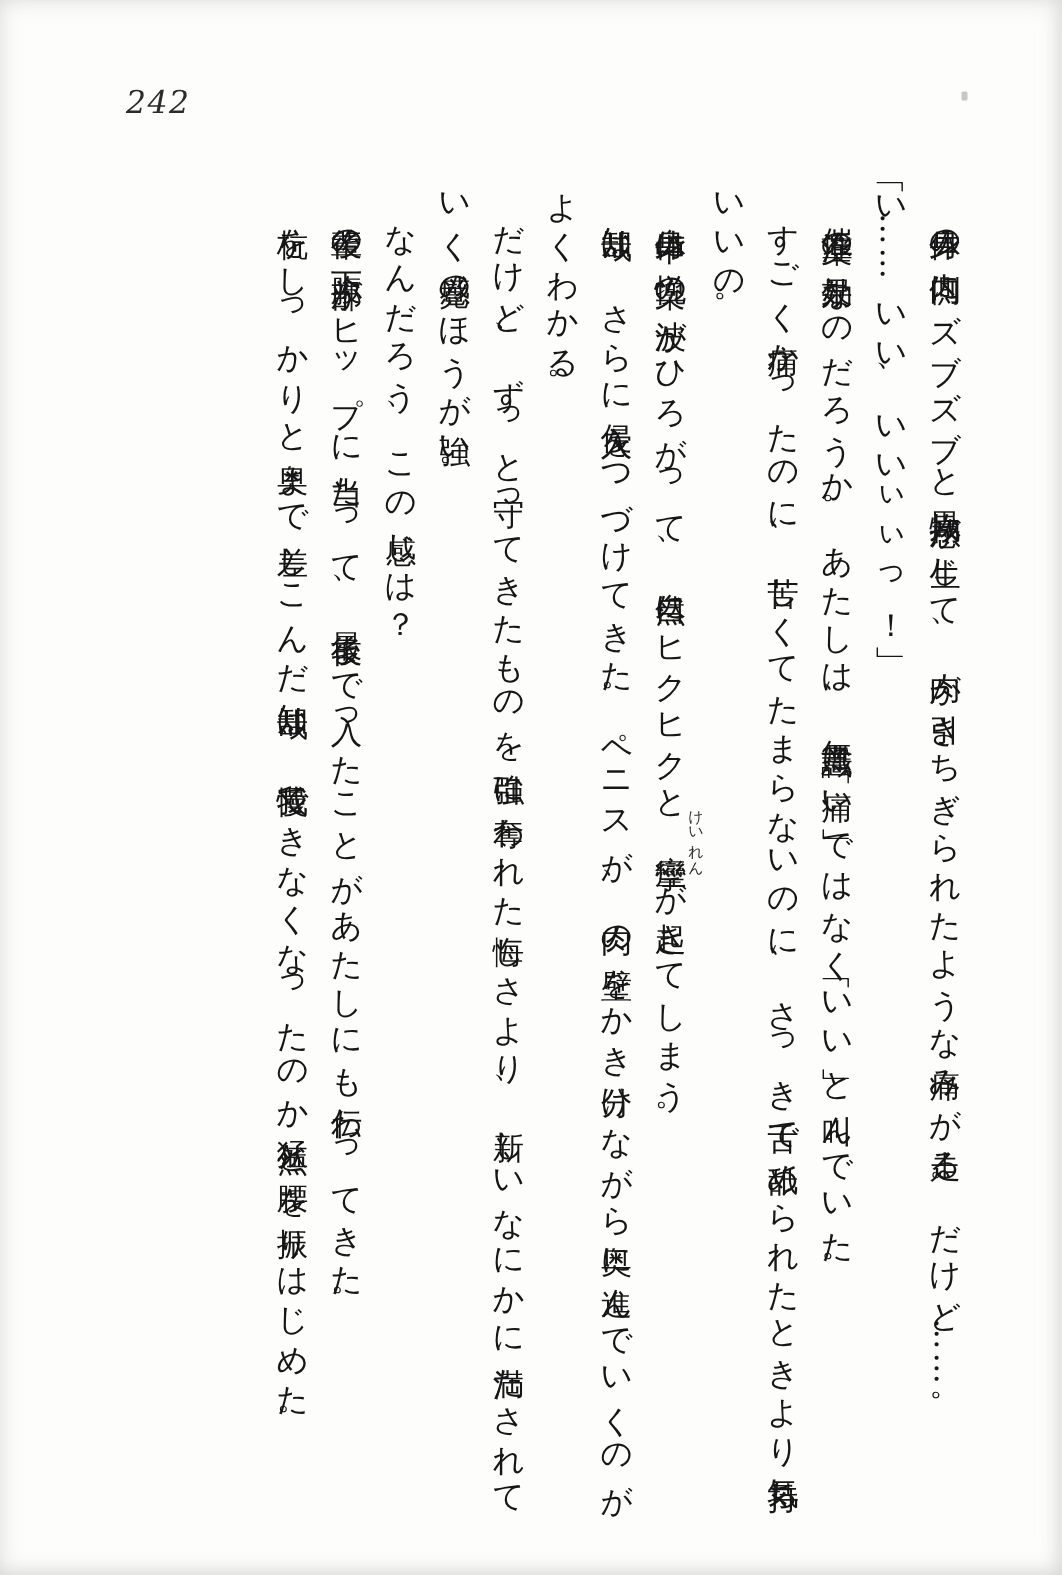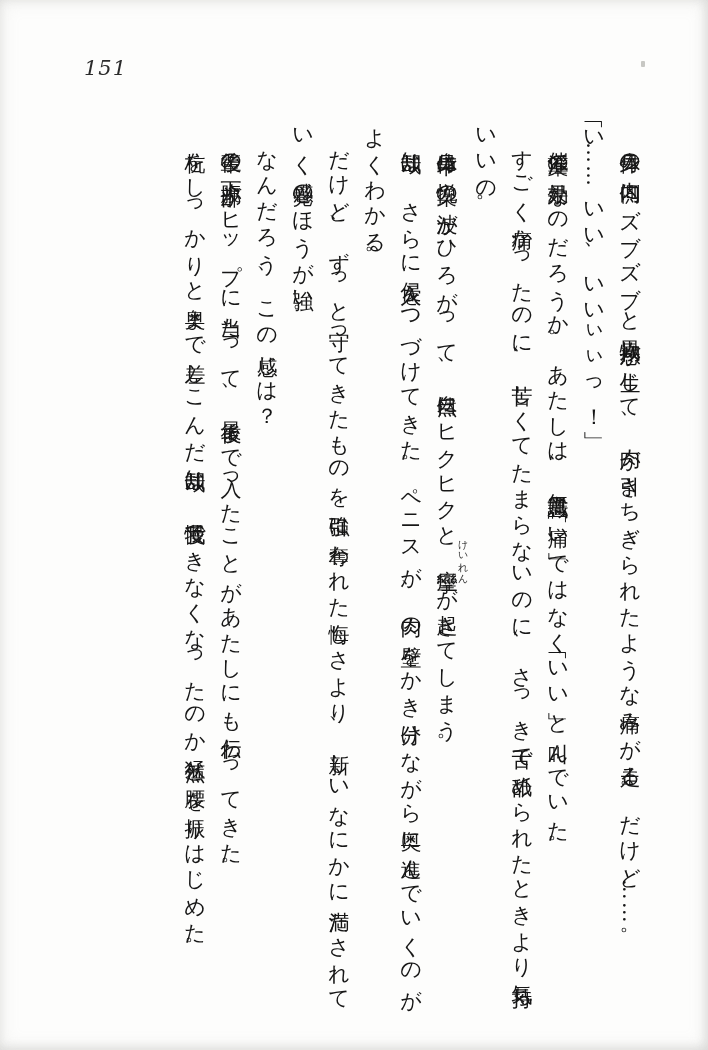--- a/index.html
+++ b/index.html
@@ -65,21 +65,21 @@
     font-size: 10px;
     letter-spacing: 0;
     line-height: 1;
     color: #2a2a2a;
   }
 </style>
 </head>
 <body>
 
 <div class="page">
-  <div class="page-number">151</div>
+  <div class="page-number">242</div>
   <div class="scan-speck"></div>
   <div class="text-block">
       <p class="para indent">身体の内側にズブズブと異物感が生じて、肉が引きちぎられたような痛みが走る。だけど……。</p>
       <p class="para">「い……いい、いいぃぃっ！」</p>
       <p class="para indent">催淫薬の効果なのだろうか。あたしは、無意識に「痛い」ではなく「いい」と叫んでいた。</p>
       <p class="para indent">すごく痛かったのに、苦しくてたまらないのに、さっき舌で舐められたときより気持ちいいの。</p>
       <p class="para indent">身体中に悦楽の波がひろがって、自然にヒクヒクと<ruby>痙攣<rt>けいれん</rt></ruby>が起きてしまう。</p>
       <p class="para indent">知哉は、さらに侵入をつづけてきた。ペニスが、肉の壁をかき分けながら奥に進んでいくのがよくわかる。</p>
       <p class="para indent">だけど、ずっと守ってきたものを強引に奪われた悔しさより、新しいなにかに満たされていく感覚のほうが強い。</p>
       <p class="para indent">なんだろう、この感じは？</p>

